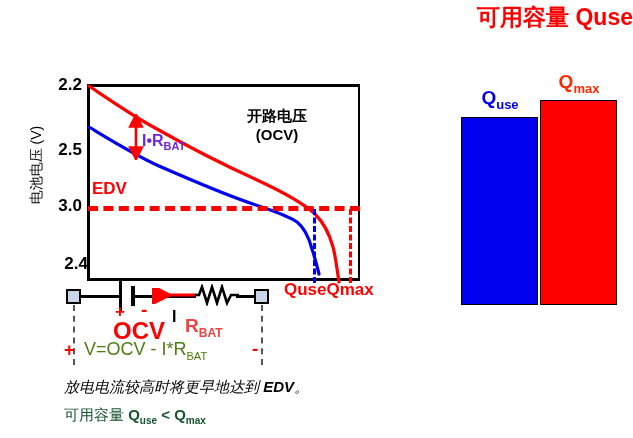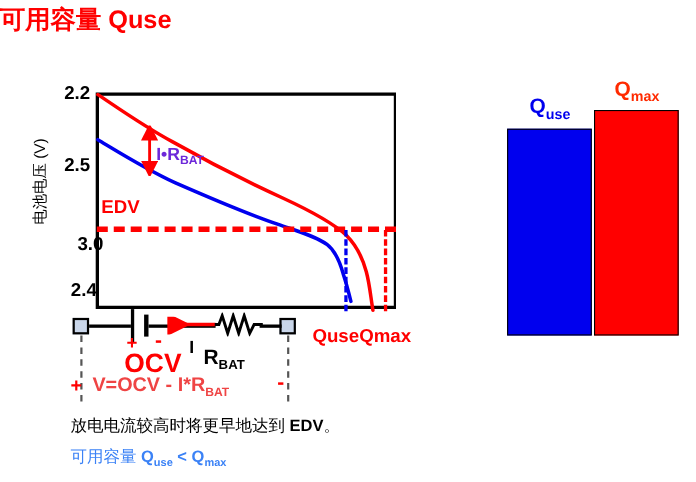--- a/index.html
+++ b/index.html
@@ -8,21 +8,21 @@
     background:#ffffff;
     font-family:"Liberation Sans", sans-serif;
     position:relative;
     overflow:hidden;
   }
   .abs{position:absolute;}
 
   
   #title{
     left:0;top:2px;width:633px;
-    text-align:left;
+    text-align:right;
     color:#ff0000;
     font-size:23px;
     font-weight:bold;
     letter-spacing:0px;
   }
 
   
   #chart-area{left:0;top:36px;width:400px;height:250px;}
 
   #plot-frame{
@@ -36,21 +36,21 @@
   }
   
   #plot-frame{border-top-width:3px;border-left-width:3px;border-right-width:2px;border-bottom-width:3px;}
 
   .ytick{
     color:#000000;font-weight:bold;font-size:17px;
     text-align:right;width:46px;
   }
   #yt-42{left:36px;top:39px;}
   #yt-36{left:36px;top:104px;}
-  #yt-30{left:48px;top:160px;margin-top:16px;}
+  #yt-30{left:36px;top:160px;}
   #yt-24{left:42px;top:218px;}
 
   #ylabel{
     left:-23px;top:120px;width:120px;
     transform:rotate(-90deg);
     text-align:center;
     font-size:14px;color:#000000;
   }
 
   #edv-label{
@@ -65,21 +65,21 @@
     left:222px;top:70px;width:110px;text-align:center;
     color:#000000;font-weight:bold;font-size:15px;line-height:19px;
   }
 
   #irbat-label{
     left:142px;top:96px;color:#6d28d9;font-weight:bold;font-size:16px;
   }
   #irbat-label sub{font-size:11px;}
 
   #q-bottom-labels{
-    left:284px;top:260px;color:#ff0000;font-weight:bold;font-size:17px;
+    left:284px;top:244px;color:#ff0000;font-weight:bold;font-size:17px;
     white-space:nowrap;
   }
 
   
   #circuit{left:52px;top:275px;width:260px;height:95px;}
   .term{
     width:15px;height:15px;background:#c9d6ea;border:2px solid #000000;
     box-sizing:border-box;
   }
   #term-l{left:14px;top:14px;}
@@ -91,35 +91,35 @@
   .batplate{background:#000000;position:absolute;}
   #bat-long{left:67px;top:6px;width:3px;height:30px;}
   #bat-short{left:79px;top:11px;width:4px;height:20px;}
   #bat-gapwire{left:83px;top:20px;width:15px;height:3px;background:#000000;}
   #plus-bat{left:63px;top:27px;color:#ff0000;font-weight:bold;font-size:17px;}
   #minus-bat{left:89px;top:24px;color:#ff0000;font-weight:bold;font-size:19px;}
   #ocv-text{left:61px;top:42px;color:#ff0000;font-weight:bold;font-size:24px;}
   #arrow-i{left:100px;top:13px;width:46px;height:16px;}
   #i-text{left:120px;top:33px;color:#000000;font-weight:bold;font-size:16px;}
   #resistor{left:143px;top:9px;width:44px;height:22px;}
-  #rbat-text{left:133px;top:40px;color:#000000;font-weight:bold;font-size:19px;}
+  #rbat-text{left:133px;top:40px;color:#ef4444;font-weight:bold;font-size:19px;}
   #rbat-text sub{font-size:12px;}
   .vdash{
     border-left:2px dashed #555555;height:60px;width:0;
   }
   #vd-l{left:21px;top:30px;}
   #vd-r{left:209px;top:30px;}
   #v-plus{left:12px;top:65px;color:#ff0000;font-weight:bold;font-size:18px;}
   #v-minus{left:200px;top:63px;color:#ff0000;font-weight:bold;font-size:19px;}
-  #v-eq{left:32px;top:64px;color:#ef4444;font-weight:bold;font-size:18px;white-space:nowrap;}
+  #v-eq{left:32px;top:64px;color:#4d7c0f;font-weight:normal;font-size:18px;white-space:nowrap;}
   #v-eq sub{font-size:11px;}
 
   
-  #note1{left:64px;top:378px;font-size:15px;color:#000000;}
-  #note2{left:64px;top:406px;font-size:15px;color:#3b82f6;}
+  #note1{left:64px;top:378px;font-size:15px;color:#000000;font-style:italic;}
+  #note2{left:64px;top:406px;font-size:15px;color:#14532d;}
   .bsub{font-size:10px;}
   .bbold{font-weight:bold;}
 
   
   #bars{left:440px;top:40px;width:193px;height:280px;}
   #bar-use{
     left:21px;top:77px;width:77px;height:188px;
     background:#0000ee;border:1px solid #000000;box-sizing:border-box;
   }
   #bar-max{
@@ -157,20 +157,24 @@
     <path d="M 2,2 C 20,14 44,31 70,45 C 100,62 135,80 170,96 C 196,108 215,118 228,130
              C 238,140 243,152 246,163 C 249,174 250,186 252,198" fill="none" stroke="#ff0000" stroke-width="3.2" stroke-linecap="round"></path>
 
     <path d="M 2,43 C 22,55 46,70 72,82 C 104,96 136,110 166,120 C 186,127 200,131 210,138
              C 218,144 222,154 225,165 C 228,174 230,182 232,190" fill="none" stroke="#0000ee" stroke-width="3.2" stroke-linecap="round"></path>
   </svg>
 
   <div class="abs" id="edv-label">EDV</div>
   <div class="abs" id="edv-line"></div>
 
+  <div class="abs" id="ocv-label">
+    <span>开路电压</span><br>
+    <span>(OCV)</span>
+  </div>
 
   <svg class="abs" style="left:128px;top:78px;" width="16" height="46">
     <defs>
       <marker id="ahead" markerWidth="6" markerHeight="6" refX="3" refY="3" orient="auto">
         <path d="M0,0 L6,3 L0,6 z" fill="#ff0000"></path>
       </marker>
       <marker id="atail" markerWidth="6" markerHeight="6" refX="3" refY="3" orient="auto">
         <path d="M6,0 L0,3 L6,6 z" fill="#ff0000"></path>
       </marker>
     </defs>

